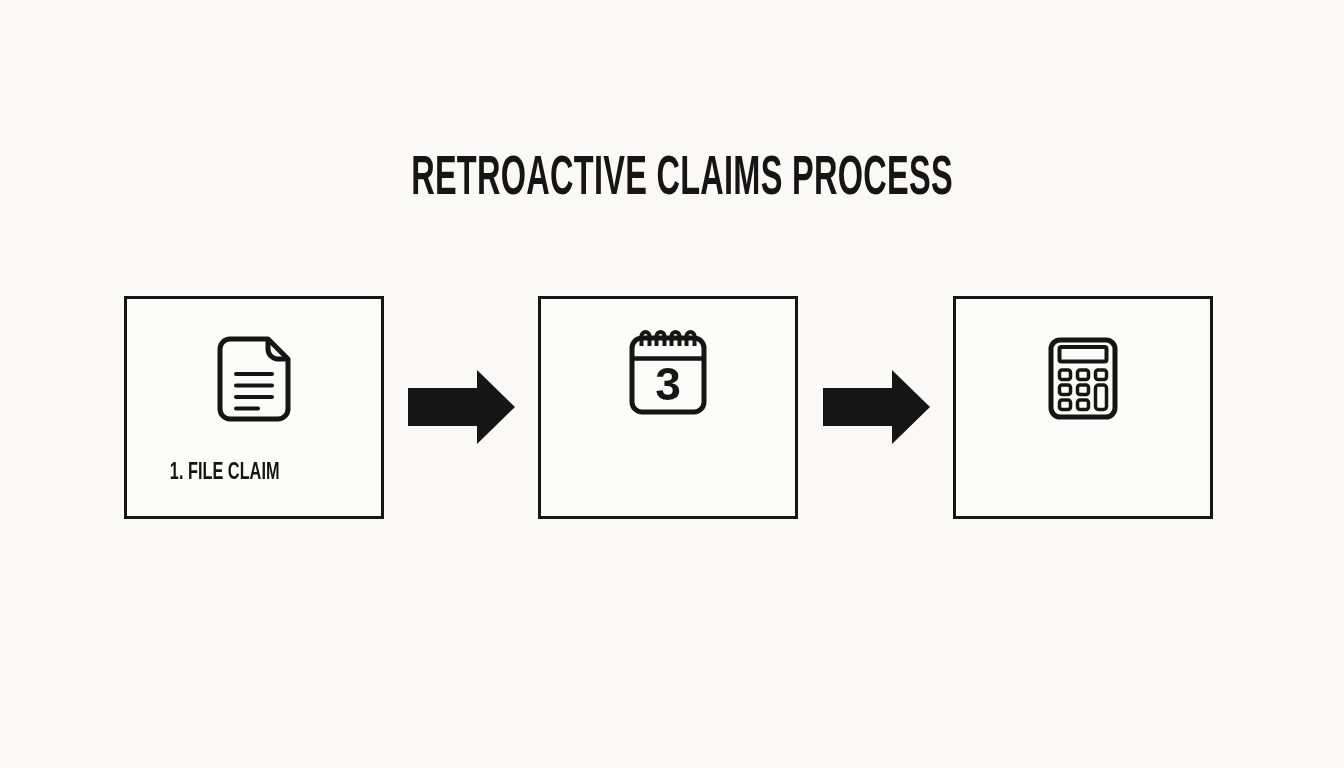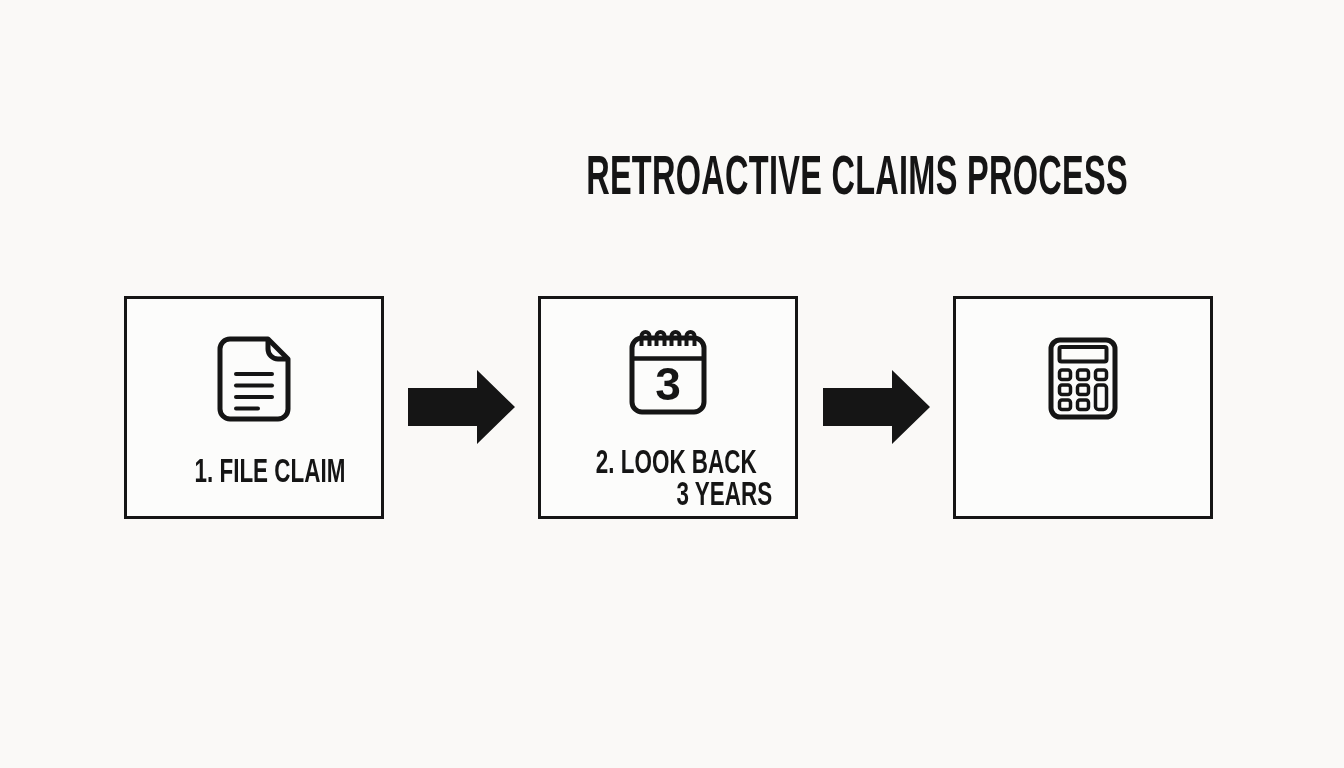--- a/index.html
+++ b/index.html
@@ -17,21 +17,21 @@
     overflow: hidden;
     font-family: "Liberation Sans", "DejaVu Sans", sans-serif;
     color: var(--ink);
   }
   .title {
     position: absolute;
     top: 147px;
     left: 0;
     width: 1324px;
     margin: 0;
-    text-align: right;
+    text-align: center;
     font-size: 56px;
     font-weight: 700;
     line-height: 1;
     white-space: nowrap;
     padding-left: 39px;
   }
   .squeeze-title {
     display: inline-block;
     transform: scaleX(0.58);
     transform-origin: 50% 50%;
@@ -63,24 +63,25 @@
   .icon text {
     fill: var(--ink);
     stroke: none;
     font-family: "Liberation Sans", "DejaVu Sans", sans-serif;
     font-weight: 700;
   }
   .label {
     position: absolute;
     left: 0;
     width: 100%;
-    text-align: right;
-    font-size: 33px;
+    text-align: left;
+    font-size: 24px;
     font-weight: 700;
     line-height: 32px;
+    padding-left: 17px;
   }
   .label-single { top: 156px; }
   .label-double { top: 147px; }
   .sq {
     display: inline-block;
     transform: scaleX(0.68);
     transform-origin: 50% 50%;
     white-space: nowrap;
   }
   .arrow {
@@ -117,24 +118,20 @@
   <div class="step step-2">
     <svg class="icon icon-cal" width="80" height="86" viewBox="0 0 80 86">
       <rect x="4" y="9" width="72" height="74" rx="10" stroke-width="5"></rect>
       <path d="M4 29.5 H76" stroke-width="4.5"></path>
       <path d="M13.5 17 V7 a4 4 0 0 1 8 0 V17" stroke-width="4"></path>
       <path d="M28.5 17 V7 a4 4 0 0 1 8 0 V17" stroke-width="4"></path>
       <path d="M43.5 17 V7 a4 4 0 0 1 8 0 V17" stroke-width="4"></path>
       <path d="M58.5 17 V7 a4 4 0 0 1 8 0 V17" stroke-width="4"></path>
       <text x="40" y="71" font-size="46" text-anchor="middle">3</text>
     </svg>
-    <div class="label label-double">
-      <div><span class="sq">2. LOOK BACK</span></div>
-      <div><span class="sq">3 YEARS</span></div>
-    </div>
   </div>
 
   <svg class="arrow arrow-2" width="108" height="76" viewBox="0 0 108 76">
     <polygon points="0,19 69,19 69,1 107,38 69,75 69,57 0,57"></polygon>
   </svg>
 
   <div class="step step-3">
     <svg class="icon icon-calc" width="72" height="85" viewBox="0 0 72 85">
       <rect x="4" y="4" width="64" height="77" rx="9" stroke-width="5"></rect>
       <rect x="12.5" y="11" width="47" height="14.5" rx="2" stroke-width="4"></rect>

